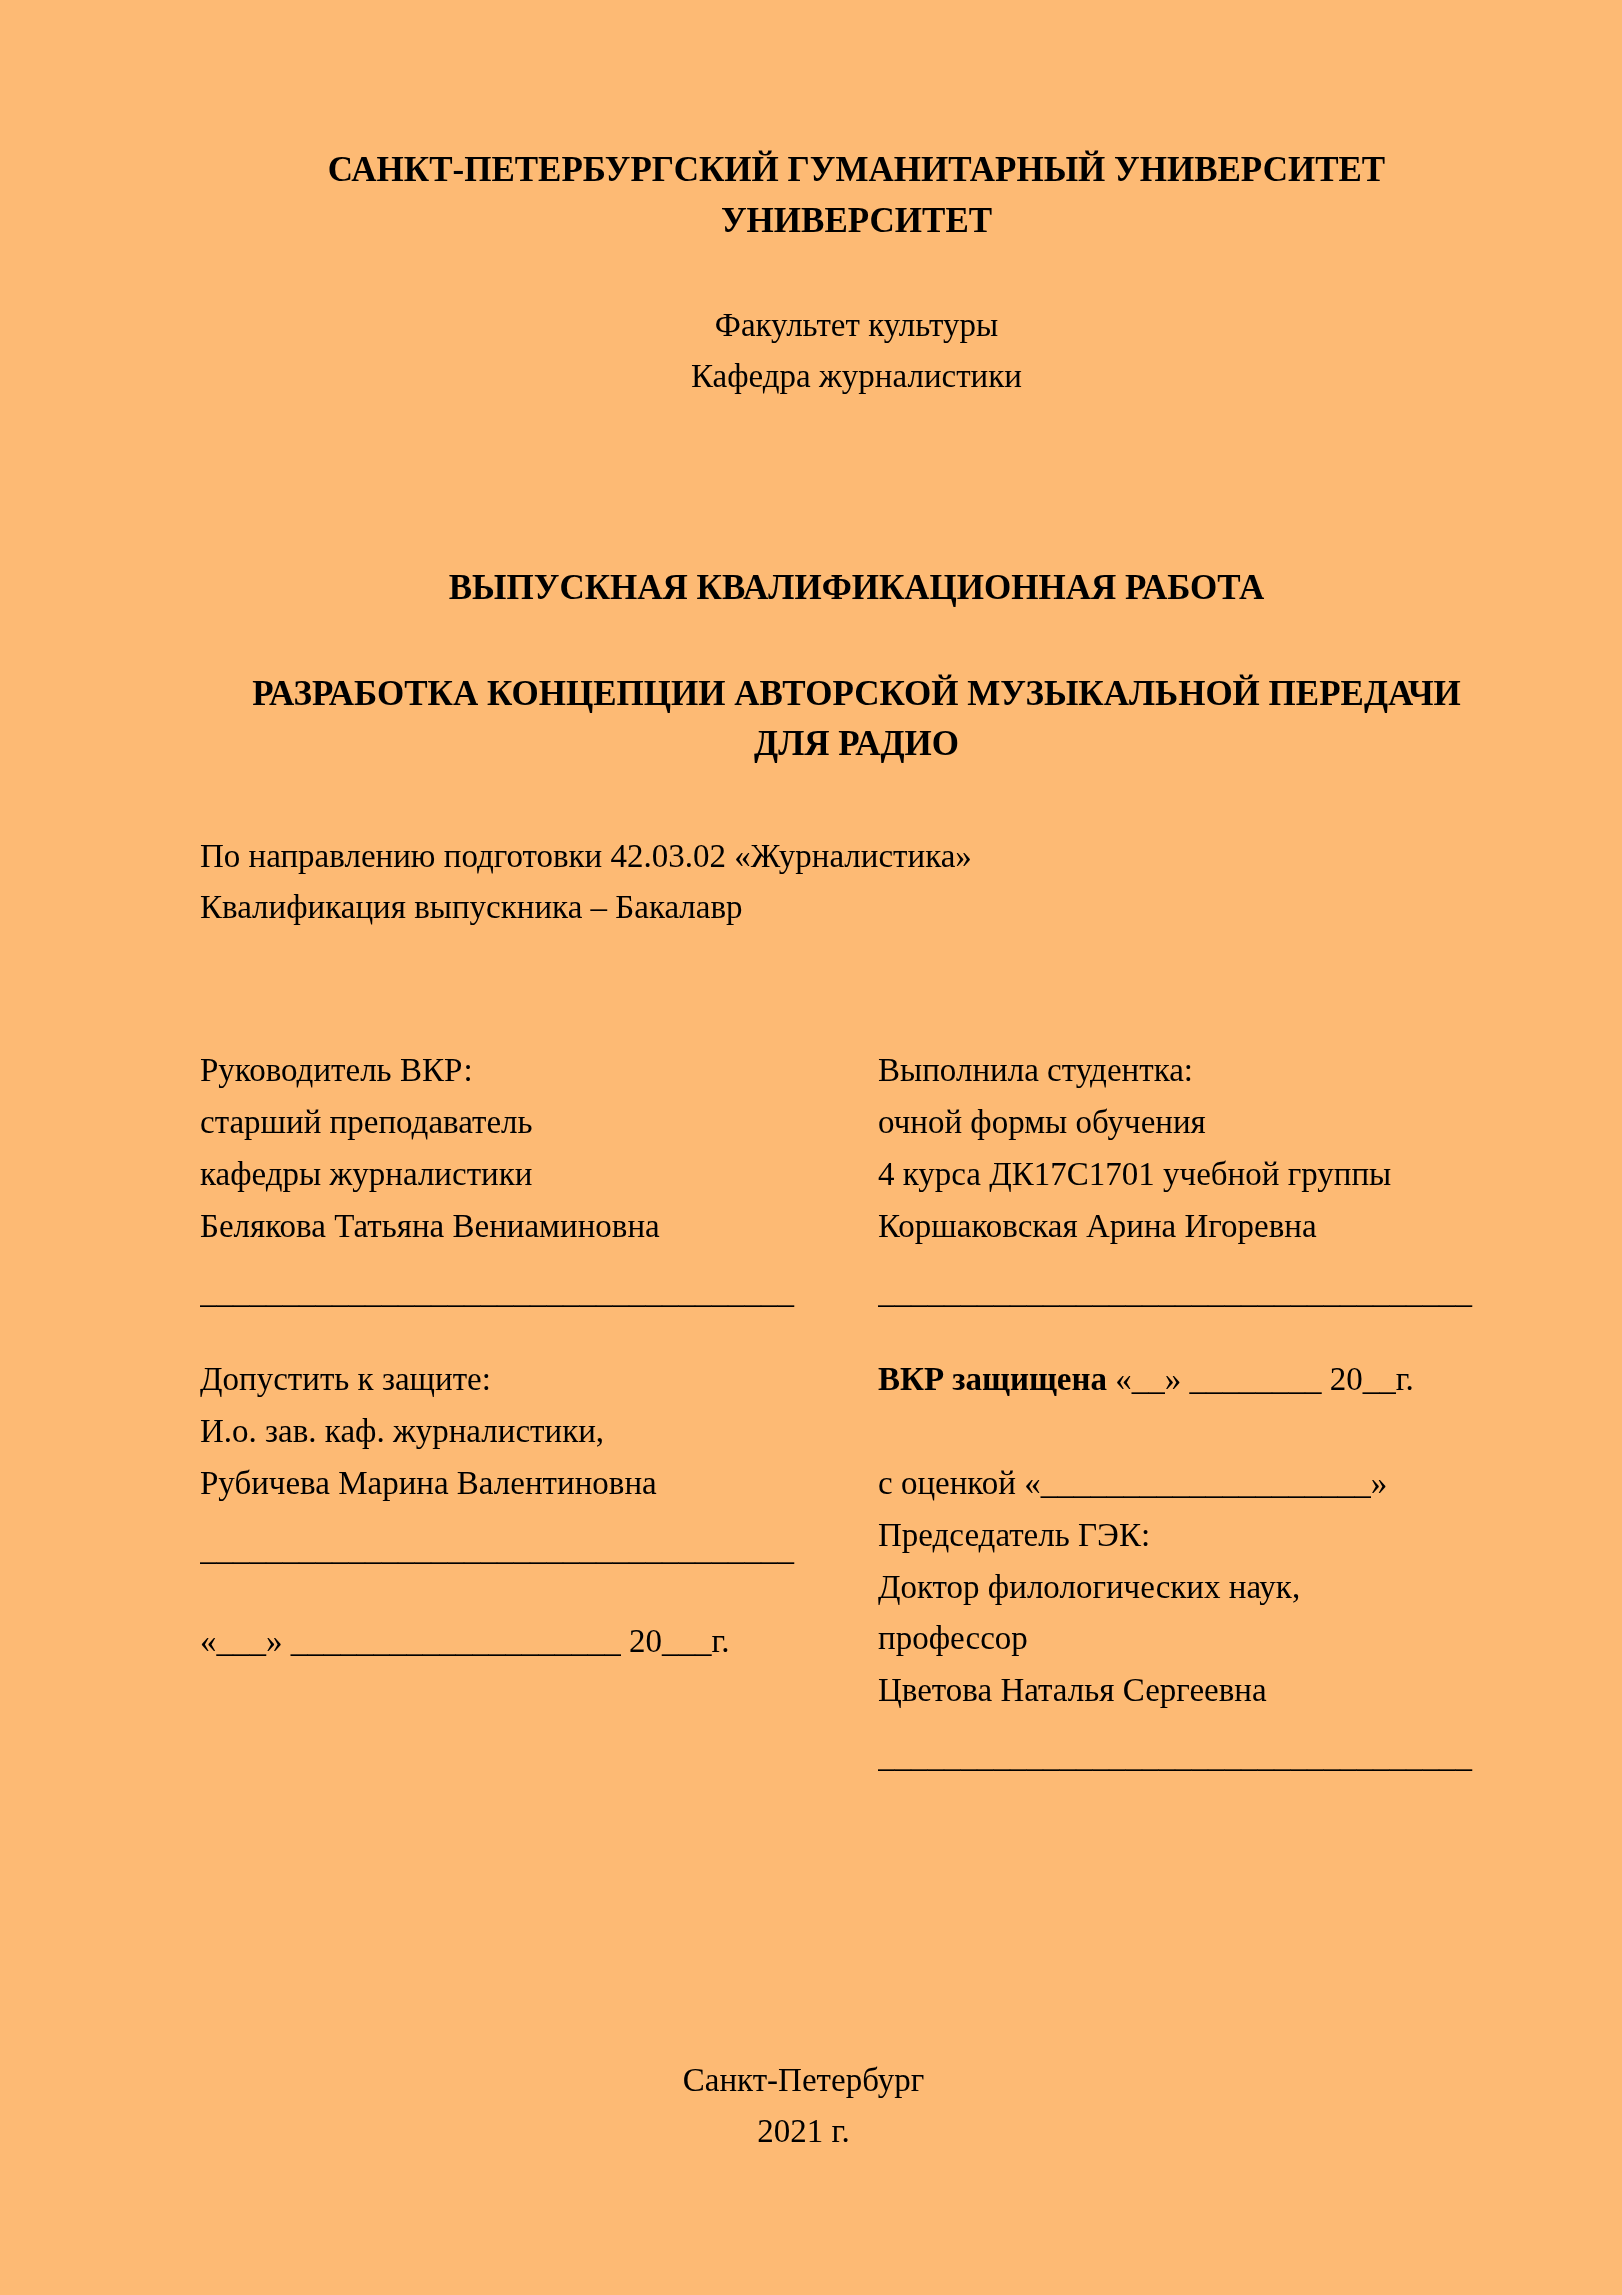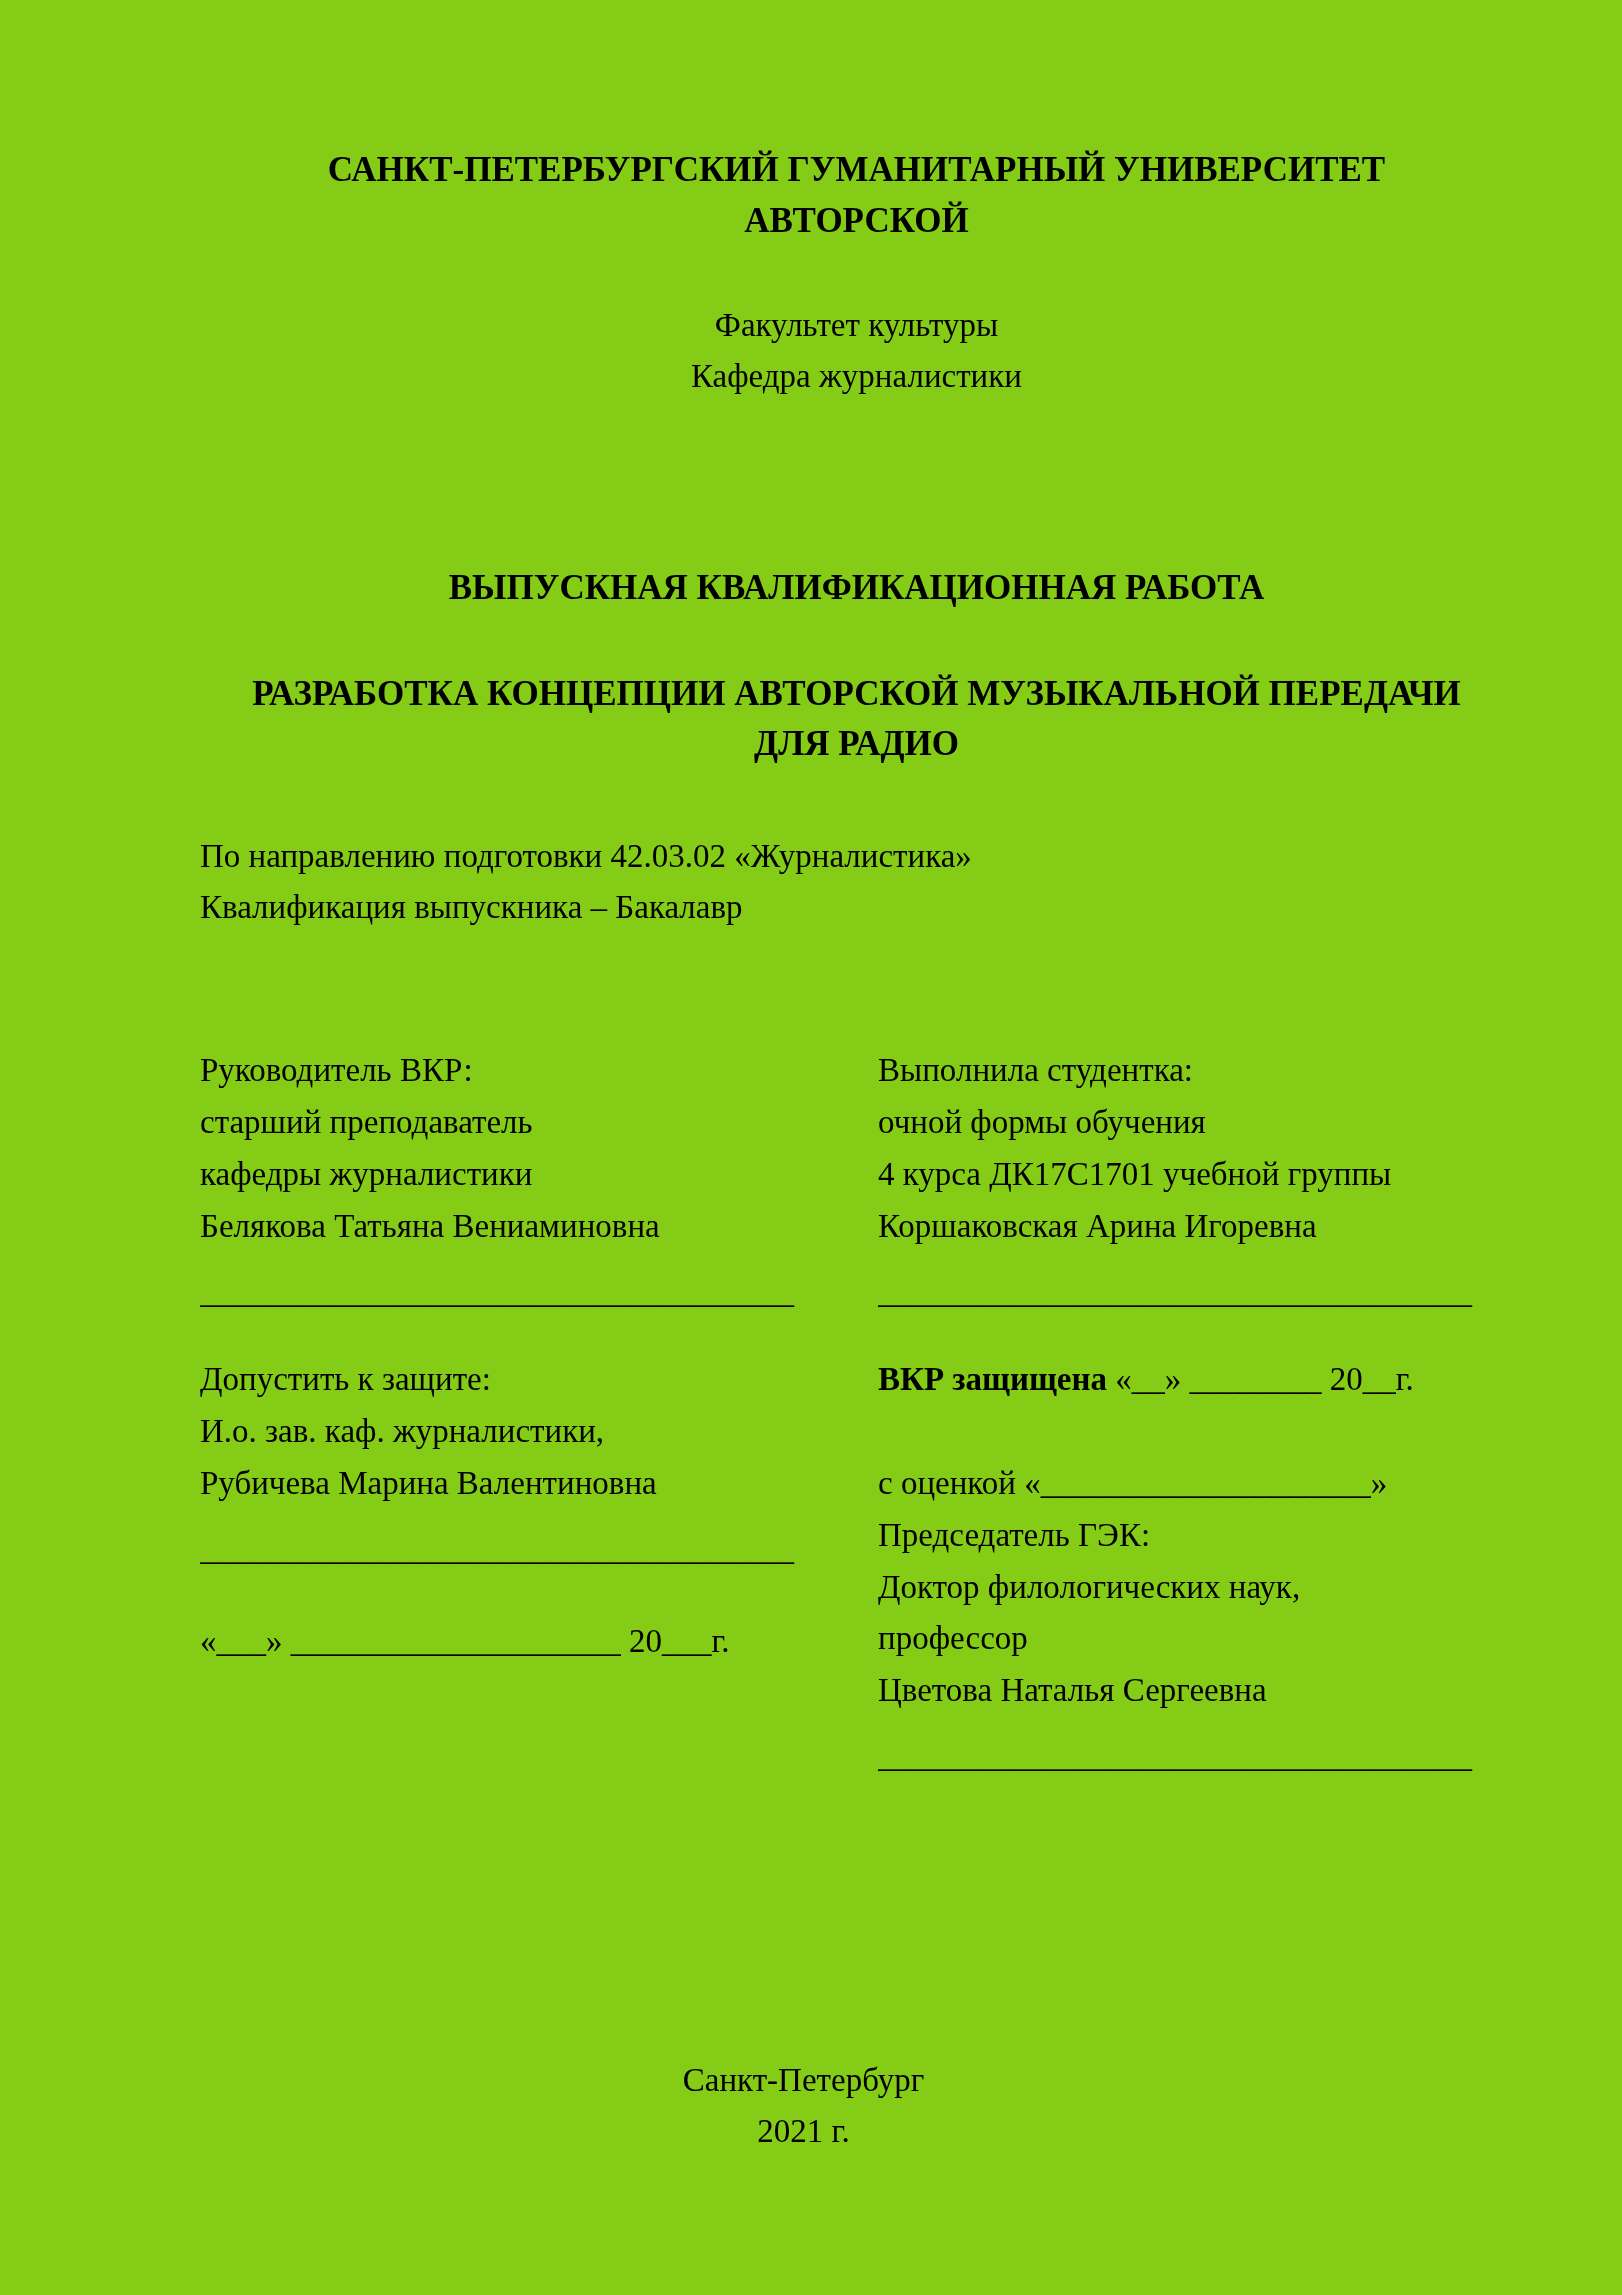--- a/index.html
+++ b/index.html
@@ -1,21 +1,21 @@
 <!DOCTYPE html>
 <html style="font-size:12.6px"><head>
 <meta charset="utf-8">
 <style>
   * { margin: 0; padding: 0; box-sizing: border-box; }
   html, body { background: #ffffff; }
   .page {
     position: relative;
     width: 1623px;
     height: 2295px;
-    background: #84cc16;
+    background: #fdba74;
     color: #000000;
     font-family: "Liberation Serif", "DejaVu Serif", serif;
     font-size: 33px;
     overflow: hidden;
   }
   .content {
     padding: 0 110px 0 200px;
   }
   .bold { font-weight: bold; }
 
@@ -84,21 +84,21 @@
   }
 </style>
 </head>
 <body>
 
 <div class="page">
   <div class="content">
 
     <div class="univ-header">
       <div>САНКТ-ПЕТЕРБУРГСКИЙ ГУМАНИТАРНЫЙ УНИВЕРСИТЕТ</div>
-      <div>АВТОРСКОЙ</div>
+      <div>УНИВЕРСИТЕТ</div>
     </div>
 
     <div class="faculty-block">
       <div>Факультет культуры</div>
       <div>Кафедра журналистики</div>
     </div>
 
     <div class="work-type">ВЫПУСКНАЯ КВАЛИФИКАЦИОННАЯ РАБОТА</div>
 
     <div class="thesis-title">

